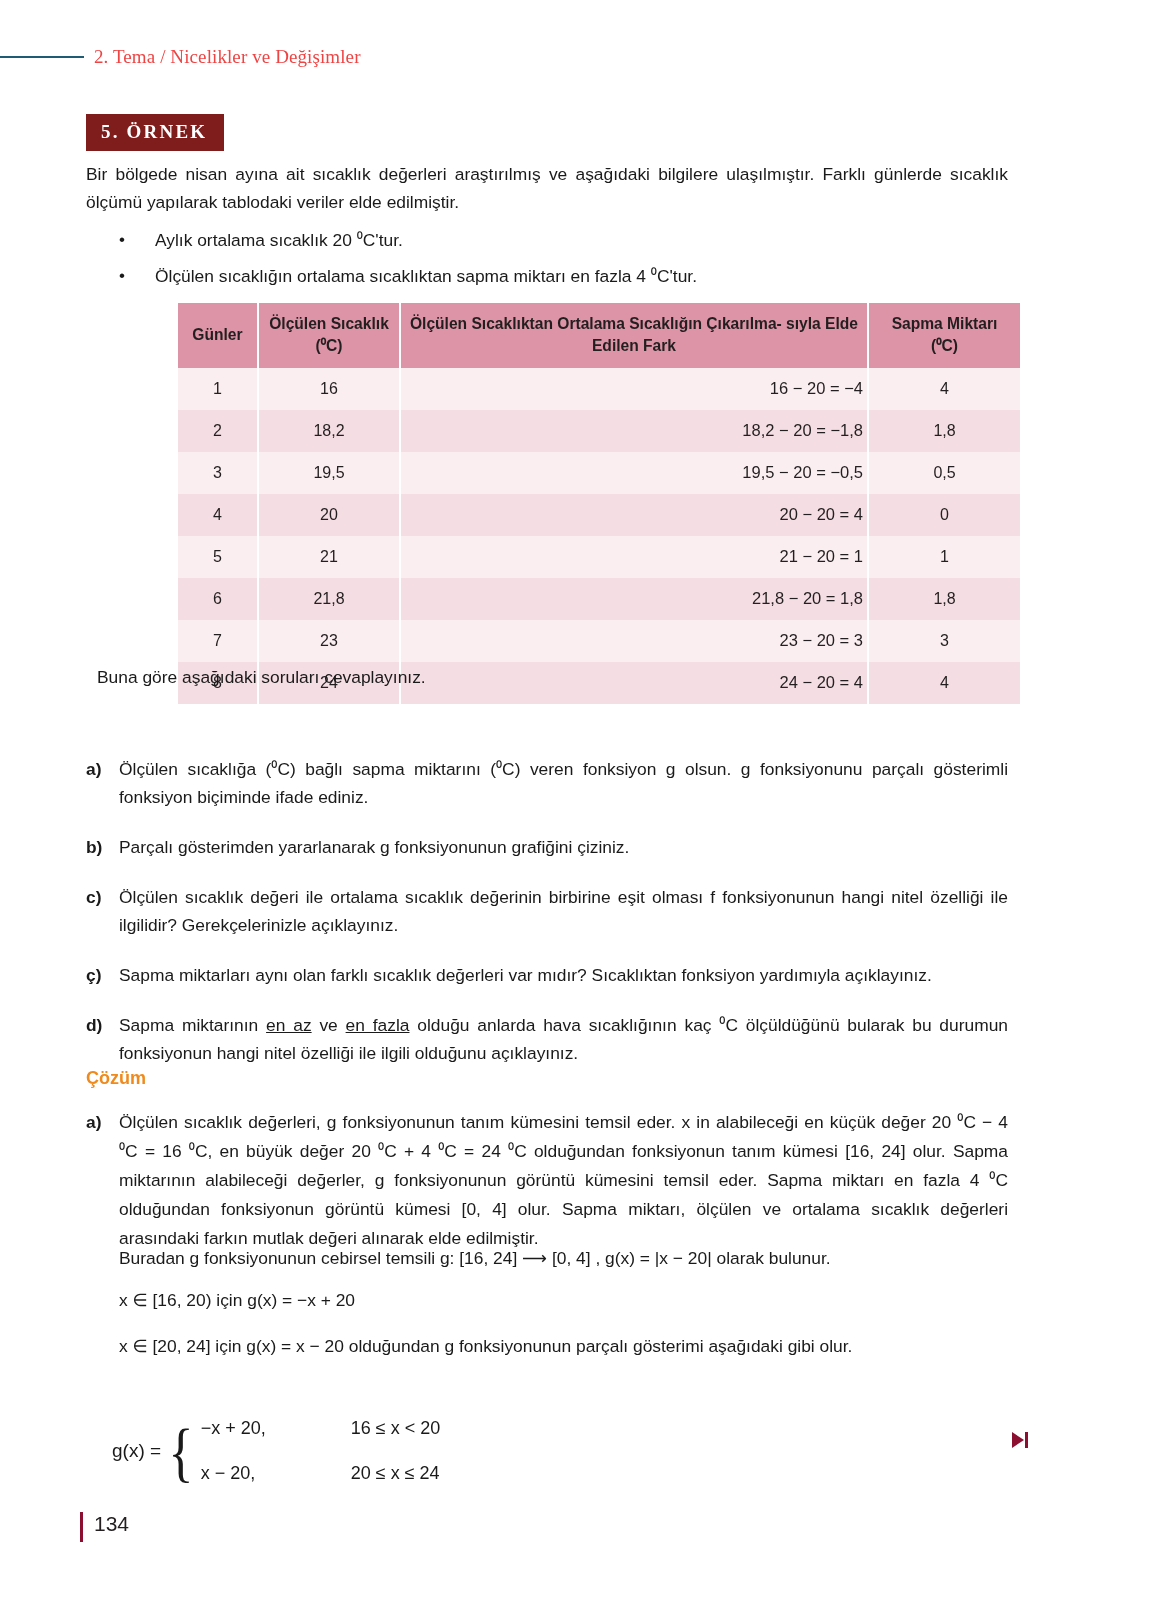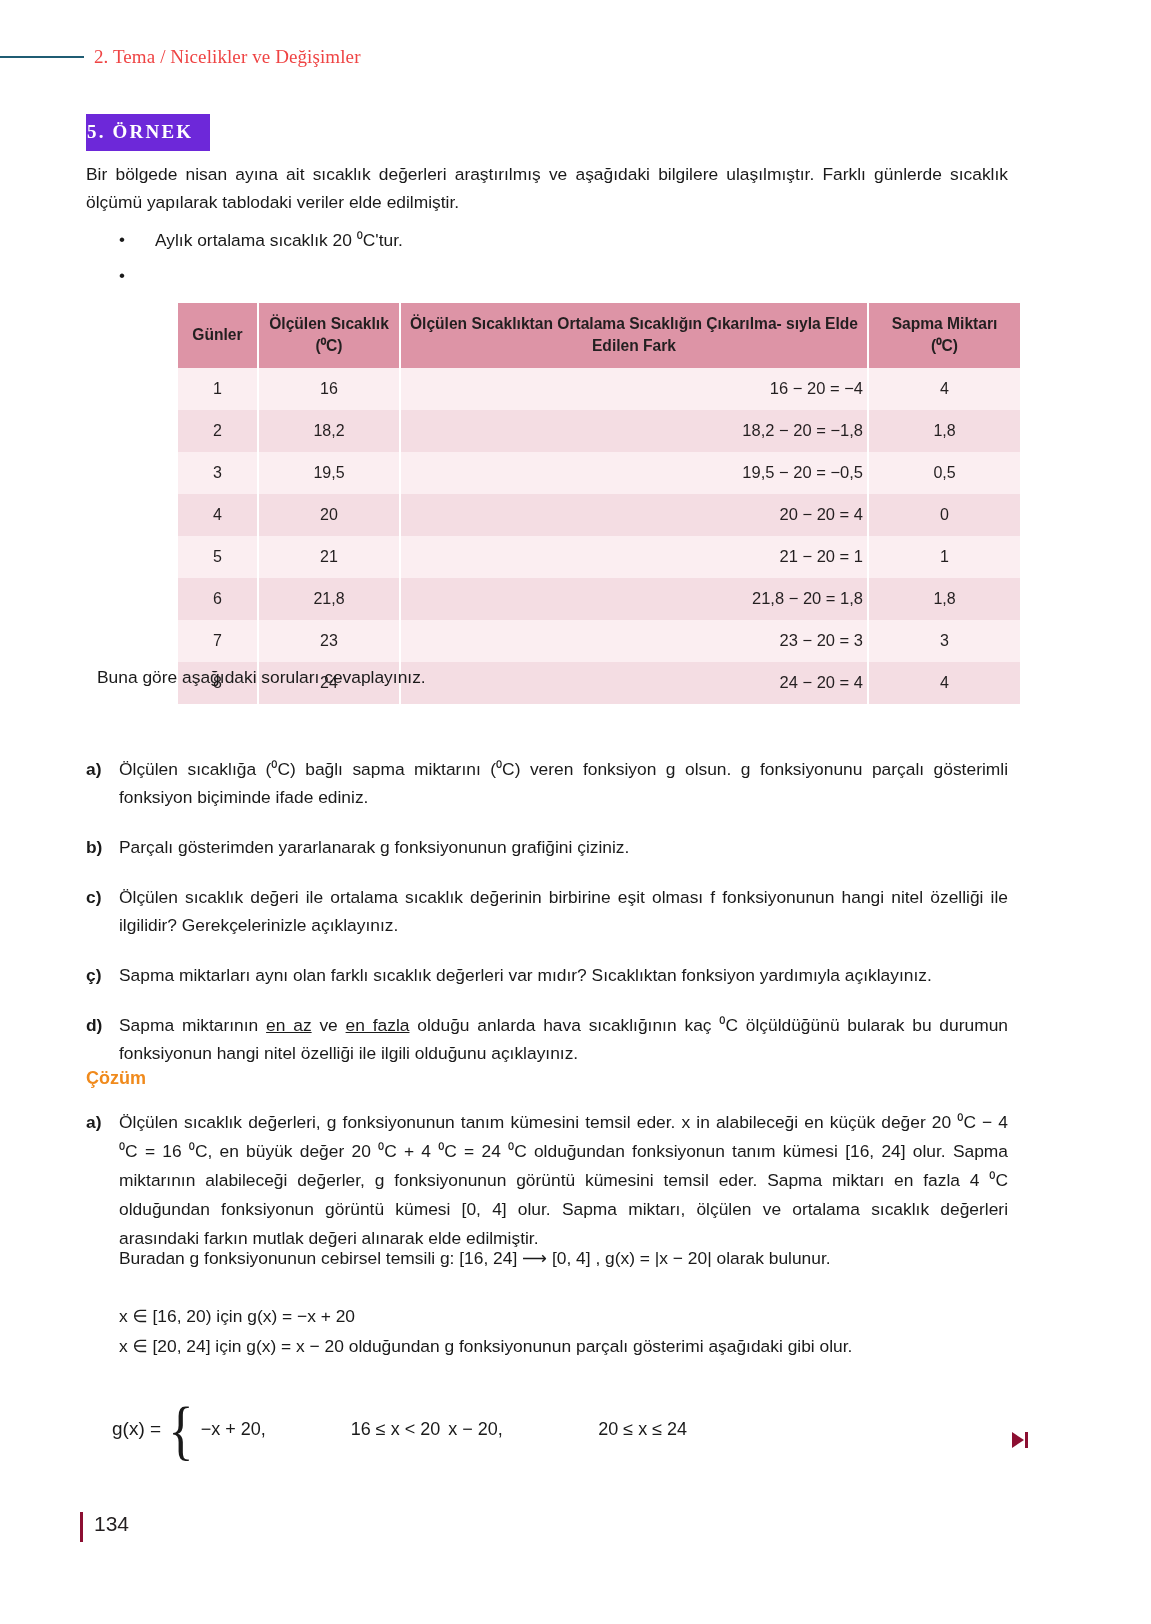--- a/index.html
+++ b/index.html
@@ -37,27 +37,27 @@
     font-size: 19px;
     color: #ef4444;
     letter-spacing: .1px;
   }
 
   
   .ornek-badge {
     position: absolute;
     left: 86px;
     top: 114px;
-    background: #6d28d9;
+    background: #7f1d1d;
     color: #ffffff;
     font-family: "Liberation Serif", serif;
     font-weight: bold;
     font-size: 19px;
     letter-spacing: 2.2px;
-    padding: 7px 17px 8px 1px;
+    padding: 7px 17px 8px 15px;
   }
 
   
   .col {
     position: absolute;
     left: 86px;
     width: 922px;
   }
   p.body {
     margin: 0;
@@ -206,21 +206,21 @@
   .brace {
     font-size: 66px;
     line-height: 0;
     font-family: "Liberation Serif", serif;
     font-weight: 300;
     transform: scaleX(0.8);
     padding: 0 4px 0 2px;
     position: relative;
     top: 1px;
   }
-  .piece-rows { display: flex; gap: 8px; }
+  .piece-rows { display: flex; flex-direction: column; gap: 24px; }
   .piece-row { display: flex; align-items: baseline; }
   .piece-expr { width: 150px; font-size: 18px; }
   .piece-cond { font-size: 18px; }
 
   
   .nextmark {
     position: absolute;
     left: 1012px;
     top: 1432px;
     display: flex;
@@ -261,20 +261,21 @@
   <p class="body">Bir bölgede nisan ayına ait sıcaklık değerleri araştırılmış ve aşağıdaki bilgilere ulaşılmıştır. Farklı günlerde sıcaklık ölçümü yapılarak tablodaki veriler elde edilmiştir.</p>
 </div>
 
 <div class="bullets">
   <div class="bullet-row">
     <div class="bullet-dot">•</div>
     <div class="bullet-text">Aylık ortalama sıcaklık 20 ⁰C'tur.</div>
   </div>
   <div class="bullet-row">
     <div class="bullet-dot">•</div>
+    <div class="bullet-text">Ölçülen sıcaklığın ortalama sıcaklıktan sapma miktarı en fazla 4 ⁰C'tur.</div>
   </div>
 </div>
 
 <div class="tbl-wrap">
   <table class="datatbl">
     <colgroup>
       <col class="c-gun">
         <col class="c-olc">
         <col class="c-fark">
         <col class="c-sapma">
@@ -384,21 +385,21 @@
   <div class="sol-row">
     <div class="sol-mark">a)</div>
     <div class="sol-text">Ölçülen sıcaklık değerleri, g fonksiyonunun tanım kümesini temsil eder. x in alabileceği en küçük değer 20 ⁰C − 4 ⁰C = 16 ⁰C, en büyük değer 20 ⁰C + 4 ⁰C = 24 ⁰C olduğundan fonksiyonun tanım kümesi [16, 24] olur. Sapma miktarının alabileceği değerler, g fonksiyonunun görüntü kümesini temsil eder. Sapma miktarı en fazla 4 ⁰C olduğundan fonksiyonun görüntü kümesi [0, 4] olur. Sapma miktarı, ölçülen ve ortalama sıcaklık değerleri arasındaki farkın mutlak değeri alınarak elde edilmiştir.</div>
   </div>
 </div>
 
 <div class="sol-extra" style="top:1240px;">
   <div class="sol-line">Buradan g fonksiyonunun cebirsel temsili g: [16, 24] ⟶ [0, 4] , g(x) = |x − 20| olarak bulunur.</div>
 </div>
 
-<div class="sol-extra" style="top:1282px;margin-top:16px;">
+<div class="sol-extra" style="top:1282px;">
   <div class="sol-line">x ∈ [16, 20)  için g(x) = −x + 20</div>
 </div>
 
 <div class="sol-extra" style="top:1328px;">
   <div class="sol-line">x ∈ [20, 24]  için g(x) = x − 20 olduğundan g fonksiyonunun parçalı gösterimi aşağıdaki gibi olur.</div>
 </div>
 
 <div class="piece">
   <div class="piece-lhs">g(x) =</div>
   <div class="brace">{</div>

